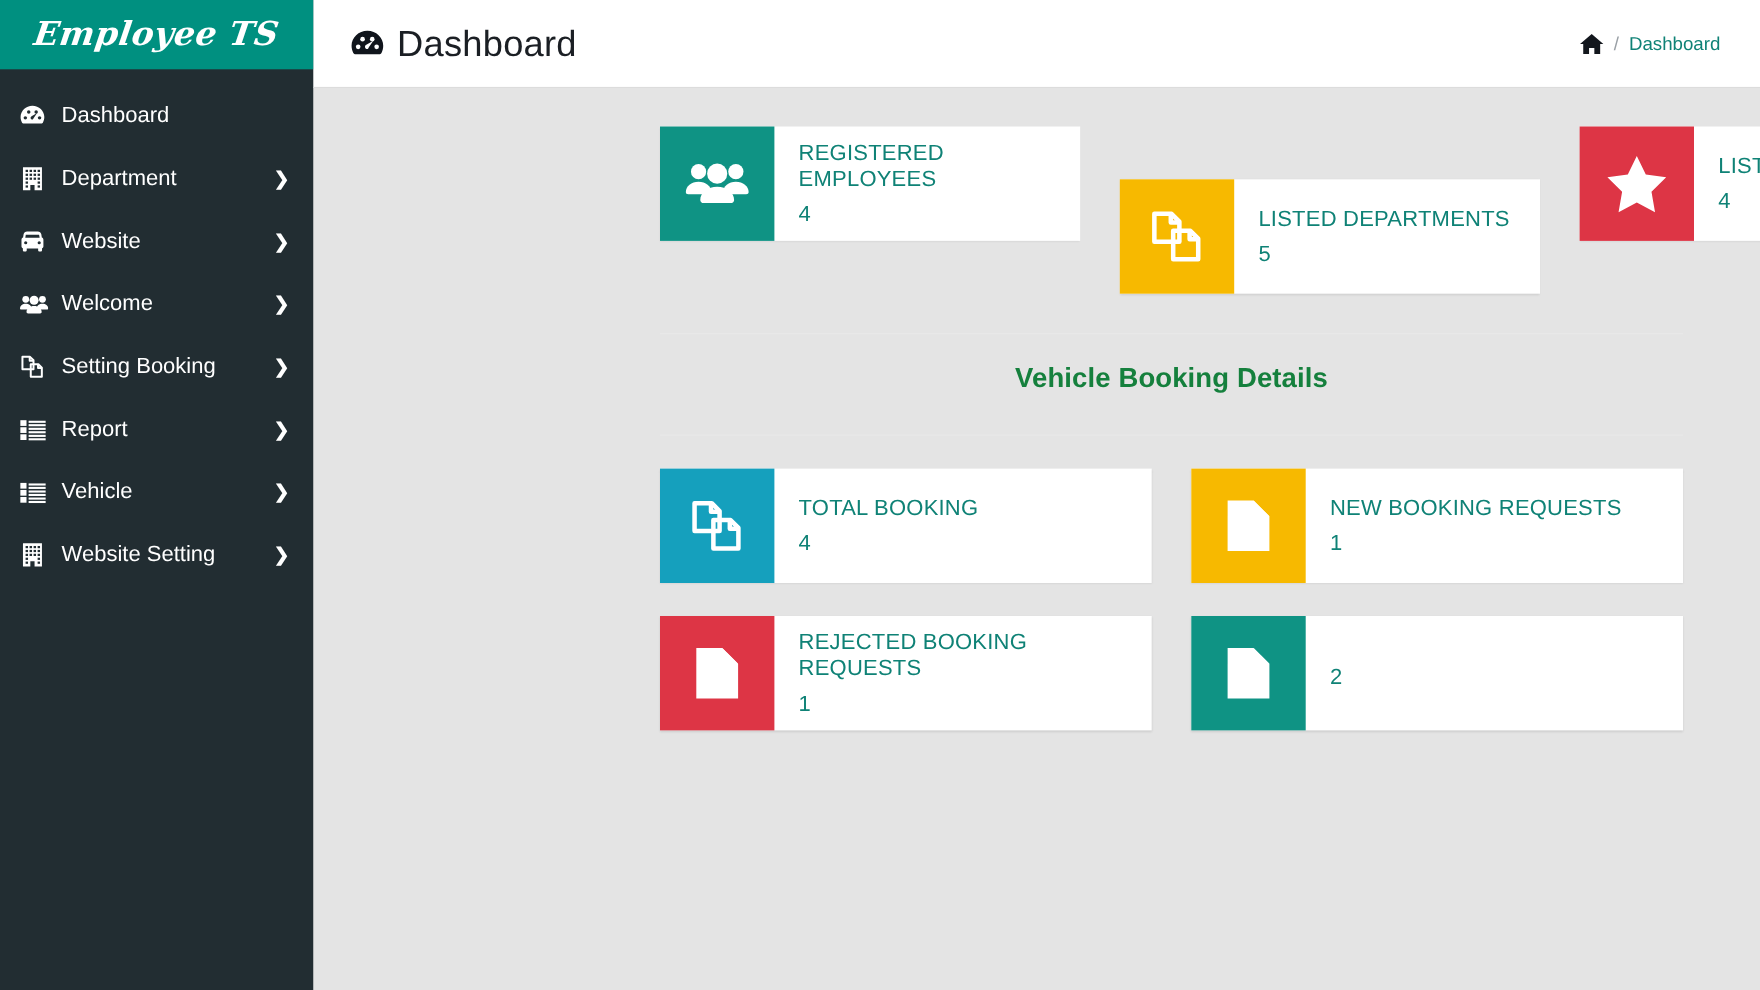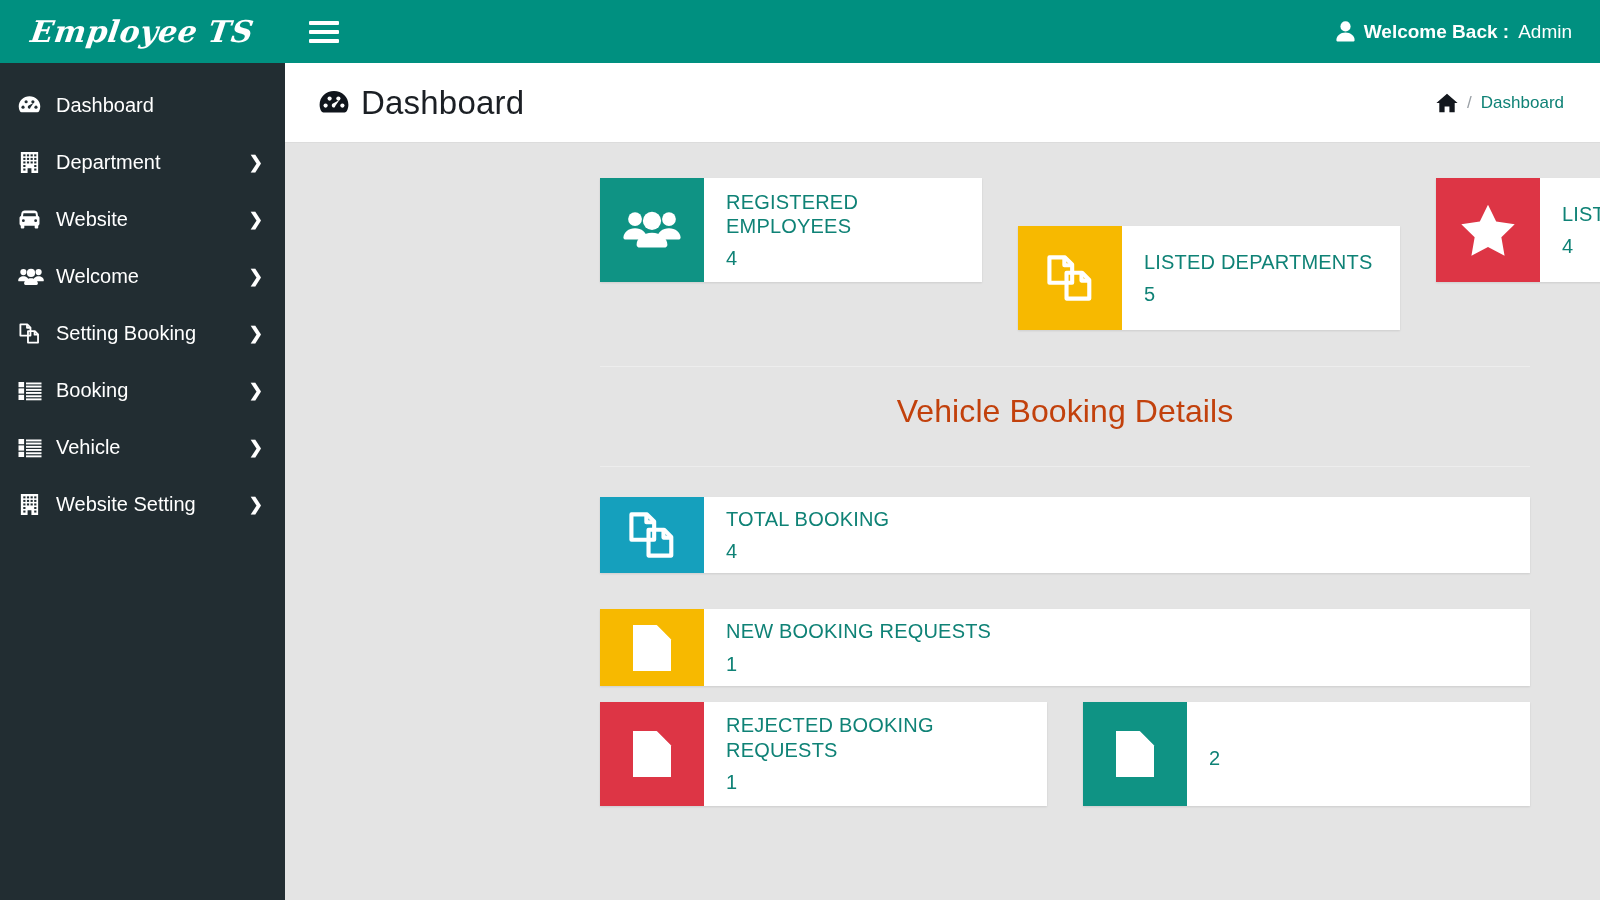--- a/index.html
+++ b/index.html
@@ -163,26 +163,26 @@
     height: 1px; background: #d9d9d9;
     margin: 36px 70px 0 315px;
     border-top: 1px solid #ededed;
   }
 
   #section-title-wrap {
     padding: 26px 70px 0 315px;
     display: flex; justify-content: center;
   }
   #section-title {
-    font-size: 32px; font-weight: normal; color: #c2410c;
+    font-size: 25px; font-weight: bold; color: #15803d;
     letter-spacing: 0.1px;
   }
 
-  #row2 { padding-top: 30px; flex-direction: column; }
-  #row3 { padding-top: 16px; justify-content: center; }
+  #row2 { padding-top: 30px; }
+  #row3 { padding-top: 30px; justify-content: center; }
   #row2 .stat-card, #row3 .stat-card { height: 104px; flex: 1 1 0; }
   #row2 .stat-ico, #row3 .stat-ico { width: 104px; }
   .wide-gap { gap: 36px; }
 
   
 </style>
 </head>
 <body>
 
 <div id="app">
@@ -278,21 +278,21 @@
               <rect x="8" y="1.5" width="15.5" height="1.9"></rect>
               <rect x="8" y="4.6" width="15.5" height="1.9"></rect>
               <rect x="0.5" y="7.4" width="5.6" height="5.2"></rect>
               <rect x="8" y="7.9" width="15.5" height="1.9"></rect>
               <rect x="8" y="11" width="15.5" height="1.9"></rect>
               <rect x="0.5" y="13.8" width="5.6" height="5.2"></rect>
               <rect x="8" y="14.3" width="15.5" height="1.9"></rect>
               <rect x="8" y="17.4" width="15.5" height="1.9"></rect>
             </svg>
           </span>
-          <span class="nav-label">Booking</span>
+          <span class="nav-label">Report</span>
           <span class="nav-caret">❯</span>
         </a>
         <a class="nav-item">
           <span class="nav-ico">
             <svg width="24" height="24" viewBox="0 0 24 20" fill="#ffffff">
               <rect x="0.5" y="1" width="5.6" height="5.2"></rect>
               <rect x="8" y="1.5" width="15.5" height="1.9"></rect>
               <rect x="8" y="4.6" width="15.5" height="1.9"></rect>
               <rect x="0.5" y="7.4" width="5.6" height="5.2"></rect>
               <rect x="8" y="7.9" width="15.5" height="1.9"></rect>
@@ -330,38 +330,20 @@
             </svg>
           </span>
           <span class="nav-label">Website Setting</span>
           <span class="nav-caret">❯</span>
         </a>
       </nav>
   </aside>
 
   <div id="right">
 
-    <header id="topbar">
-      <div id="hamburger">
-        <span></span>
-        <span></span>
-        <span></span>
-      </div>
-      <div id="topbar-spacer"></div>
-      <div id="welcome">
-        <span class="user-ico">
-          <svg width="19" height="21" viewBox="0 0 19 21" fill="#ffffff">
-            <circle cx="9.5" cy="5.4" r="5.1"></circle>
-            <path d="M9.5 11.6c-5 0-9.1 3.3-9.1 7.4 0 1 0.7 1.6 1.7 1.6h14.8c1 0 1.7-0.6 1.7-1.6 0-4.1-4.1-7.4-9.1-7.4z"></path>
-          </svg>
-        </span>
-        <span id="welcome-strong">Welcome Back :</span>
-        <span id="welcome-user">Admin</span>
-      </div>
-    </header>
 
     <div id="page-head">
       <div id="page-title-wrap">
         <span id="page-title-ico">
           <svg width="30" height="27" viewBox="0 0 30 27" fill="#10151c">
             <path d="M15 2C7 2 0.6 8.1 0.6 15.7c0 2.3 0.6 4.5 1.6 6.4 0.4 0.8 1.3 1.3 2.2 1.3h21.2c0.9 0 1.8-0.5 2.2-1.3 1-1.9 1.6-4.1 1.6-6.4C29.4 8.1 23 2 15 2z"></path>
             <circle cx="6.6" cy="16.6" r="2.1" fill="#ffffff"></circle>
             <circle cx="10.6" cy="9.6" r="2.1" fill="#ffffff"></circle>
             <circle cx="19.4" cy="9.6" r="2.1" fill="#ffffff"></circle>
             <circle cx="23.4" cy="16.6" r="2.1" fill="#ffffff"></circle>

